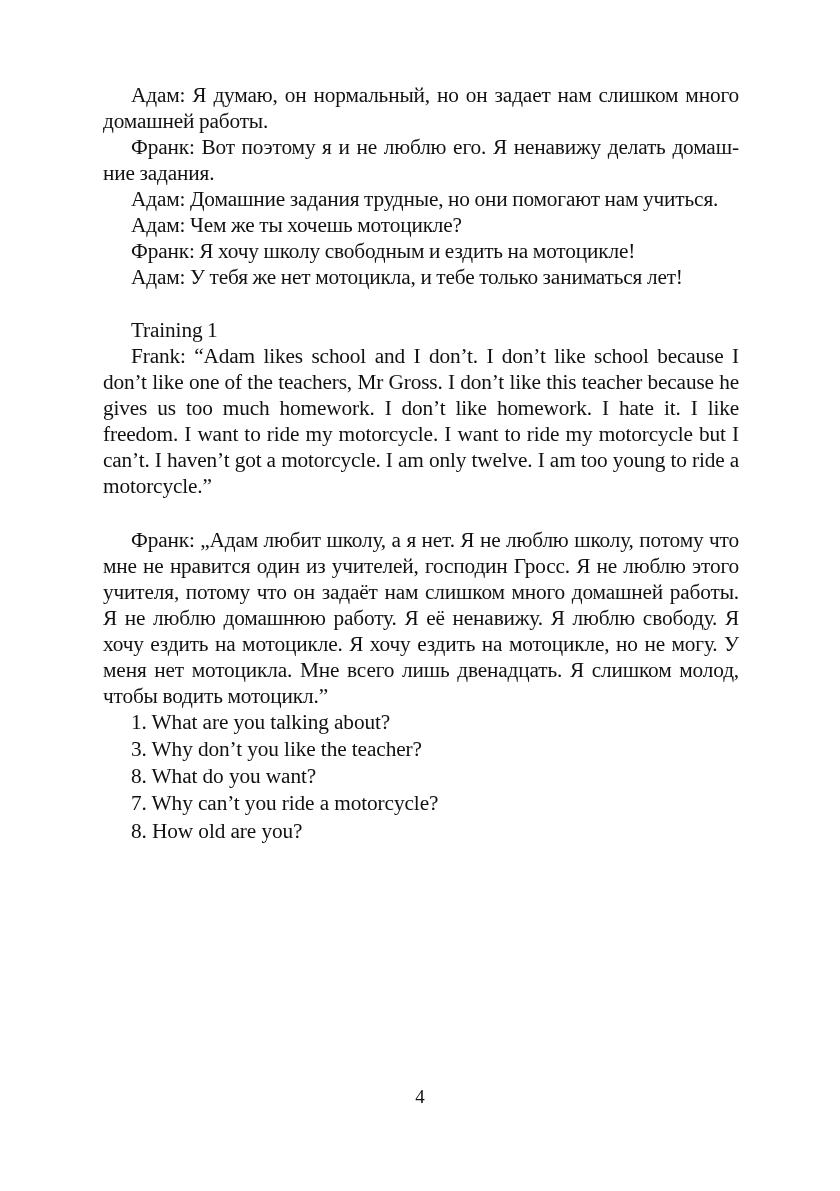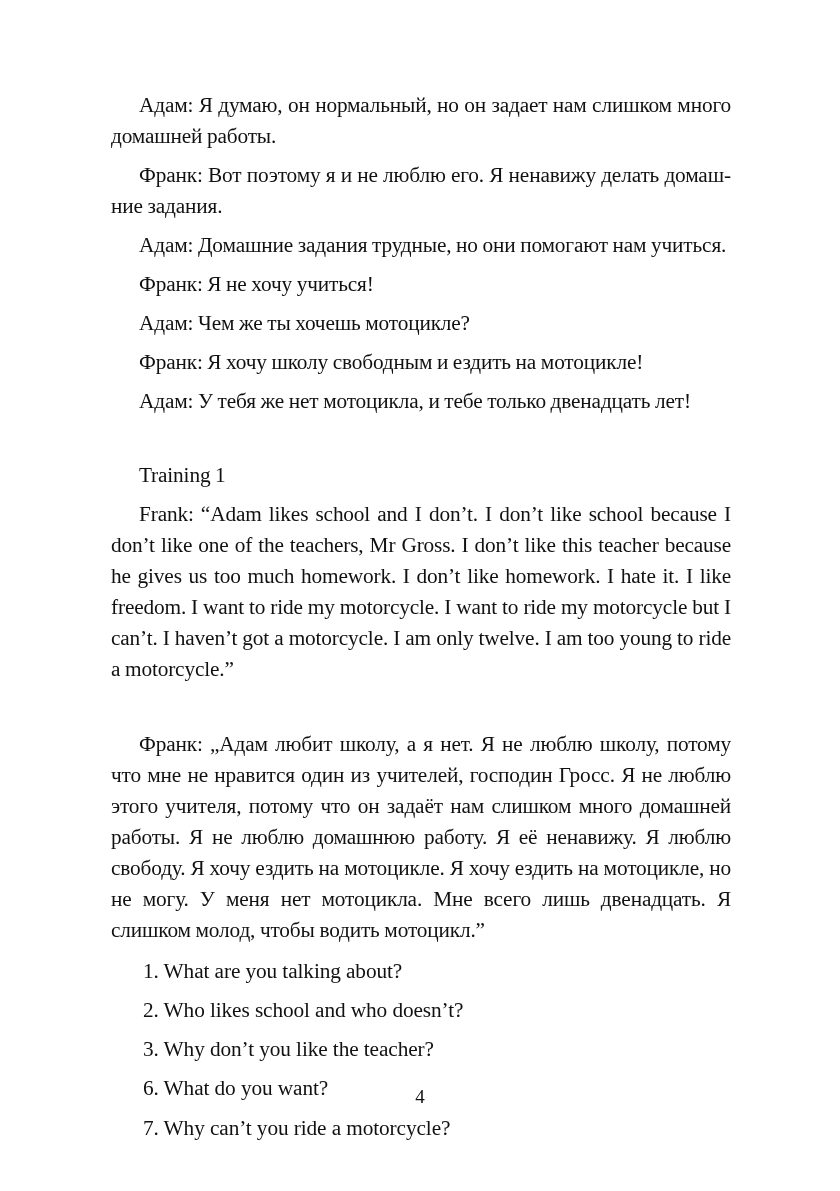--- a/index.html
+++ b/index.html
@@ -16,35 +16,35 @@
       color: #111111;
     }
     .page {
       position: absolute;
       left: 103px;
       top: 82px;
       width: 636px;
     }
     .p {
       font-size: 21.3px;
-      line-height: 31px;
-      margin: 8px;
+      line-height: 26px;
+      margin: 0;
       text-indent: 28px;
       text-align: justify;
       text-align-last: left;
       word-spacing: -0.5px;
       letter-spacing: -0.15px;
     }
     .gap {
       height: 27.3px;
     }
     .list-item {
       font-size: 21.3px;
       line-height: 27.3px;
-      margin: 12px;
+      margin: 0;
       padding-left: 28px;
       letter-spacing: -0.1px;
     }
     .page-number {
       position: absolute;
       left: 0;
       width: 840px;
       top: 1085px;
       text-align: center;
       font-size: 19px;
@@ -52,41 +52,40 @@
     }
   </style>
 </head>
 <body>
 
 <div class="page">
   <section>
     <p class="p">Адам: Я думаю, он нормальный, но он задает нам слишком много домашней работы.</p>
     <p class="p">Франк: Вот поэтому я и не люблю его. Я ненавижу делать домаш­ние задания.</p>
     <p class="p">Адам: Домашние задания трудные, но они помогают нам учиться.</p>
-    <p class="p">Франк: Я не хочу учиться!</p>
     <p class="p">Адам: Чем же ты хочешь мотоцикле?</p>
     <p class="p">Франк: Я хочу школу свободным и ездить на мотоцикле!</p>
-    <p class="p">Адам: У тебя же нет мотоцикла, и тебе только двенадцать лет!</p>
+    <p class="p">Адам: У тебя же нет мотоцикла, и тебе только заниматься лет!</p>
   </section>
 
   <div class="gap"></div>
 
   <section>
     <p class="p">Training 1</p>
     <p class="p">Frank: “Adam likes school and I don’t. I don’t like school because I don’t like one of the teachers, Mr Gross. I don’t like this teacher because he gives us too much homework. I don’t like homework. I hate it. I like freedom. I want to ride my motorcycle. I want to ride my motorcycle but I can’t. I haven’t got a motorcycle. I am only twelve. I am too young to ride a motorcycle.”</p>
   </section>
 
   <div class="gap"></div>
 
   <section>
     <p class="p">Франк: „Адам любит школу, а я нет. Я не люблю школу, потому что мне не нравится один из учителей, господин Гросс. Я не люблю этого учителя, потому что он задаёт нам слишком много домашней работы. Я не люблю домашнюю работу. Я её ненавижу. Я люблю свободу. Я хочу ездить на мотоцикле. Я хочу ездить на мотоцикле, но не могу. У меня нет мотоцикла. Мне всего лишь двенадцать. Я слишком молод, чтобы водить мотоцикл.”</p>
   </section>
 
   <section>
     <p class="list-item">1. What are you talking about?</p>
-    <p class="list-item">2. Who likes school and who doesn’t?</p>
     <p class="list-item">3. Why don’t you like the teacher?</p>
-    <p class="list-item">6. What do you want?</p>
+    <p class="list-item">8. What do you want?</p>
     <p class="list-item">7. Why can’t you ride a motorcycle?</p>
+    <p class="list-item">8. How old are you?</p>
   </section>
 </div>
 
 <div class="page-number">4</div>
 
 </body></html>

